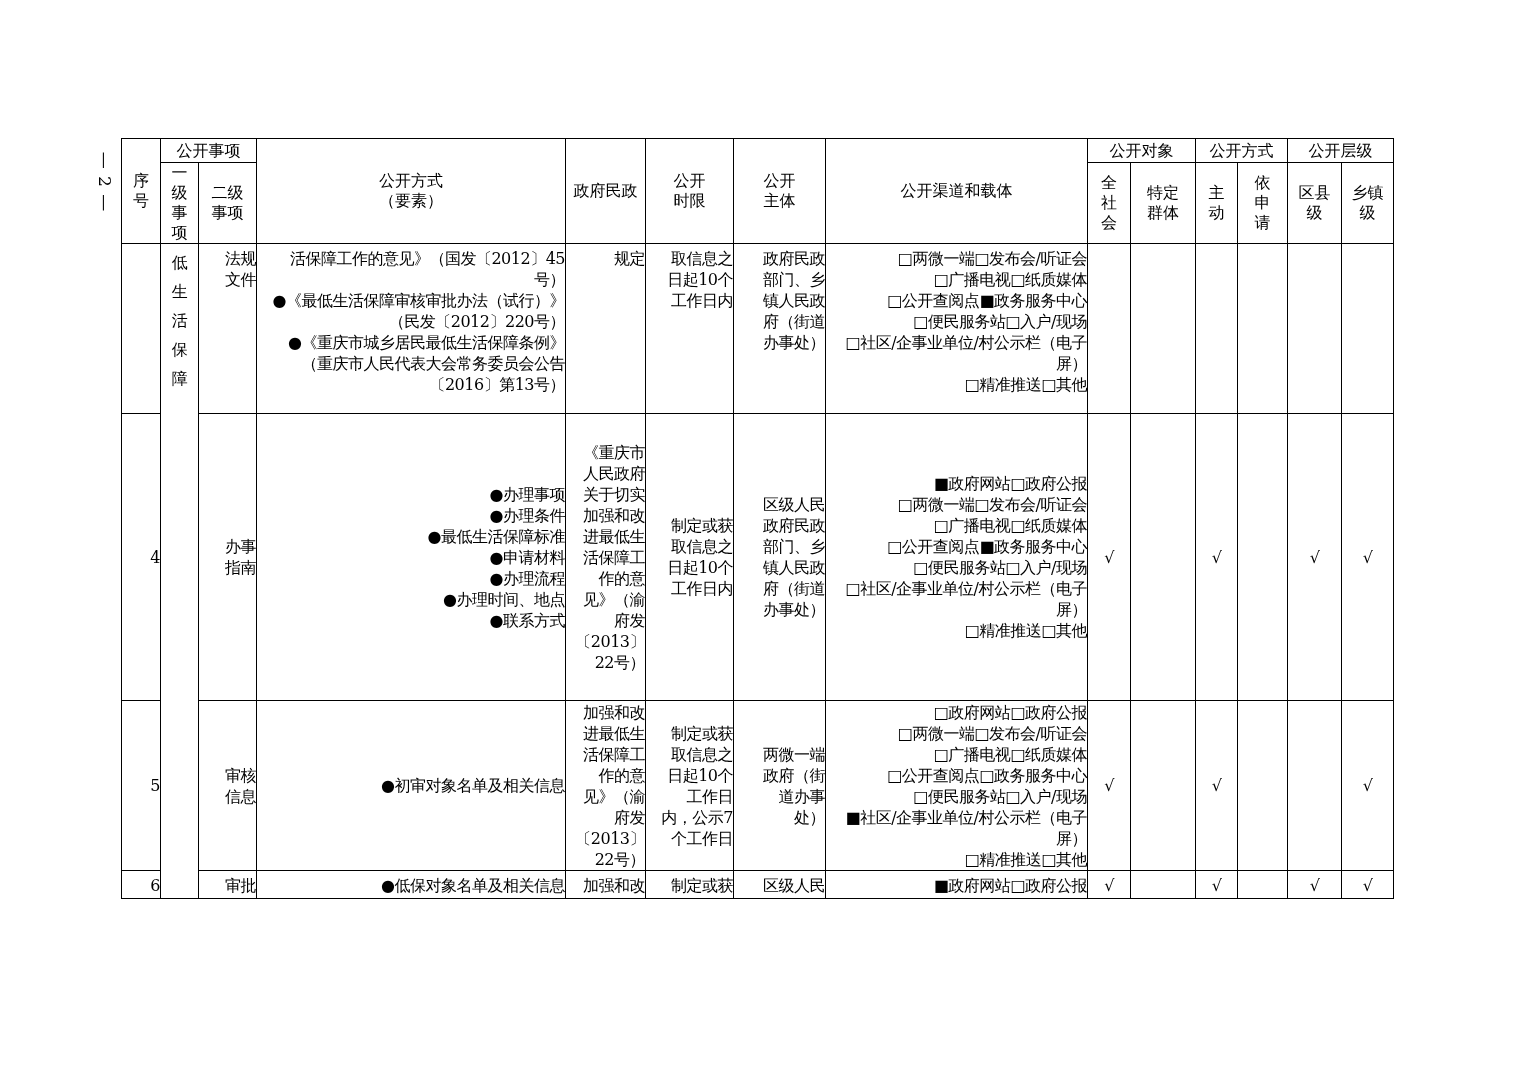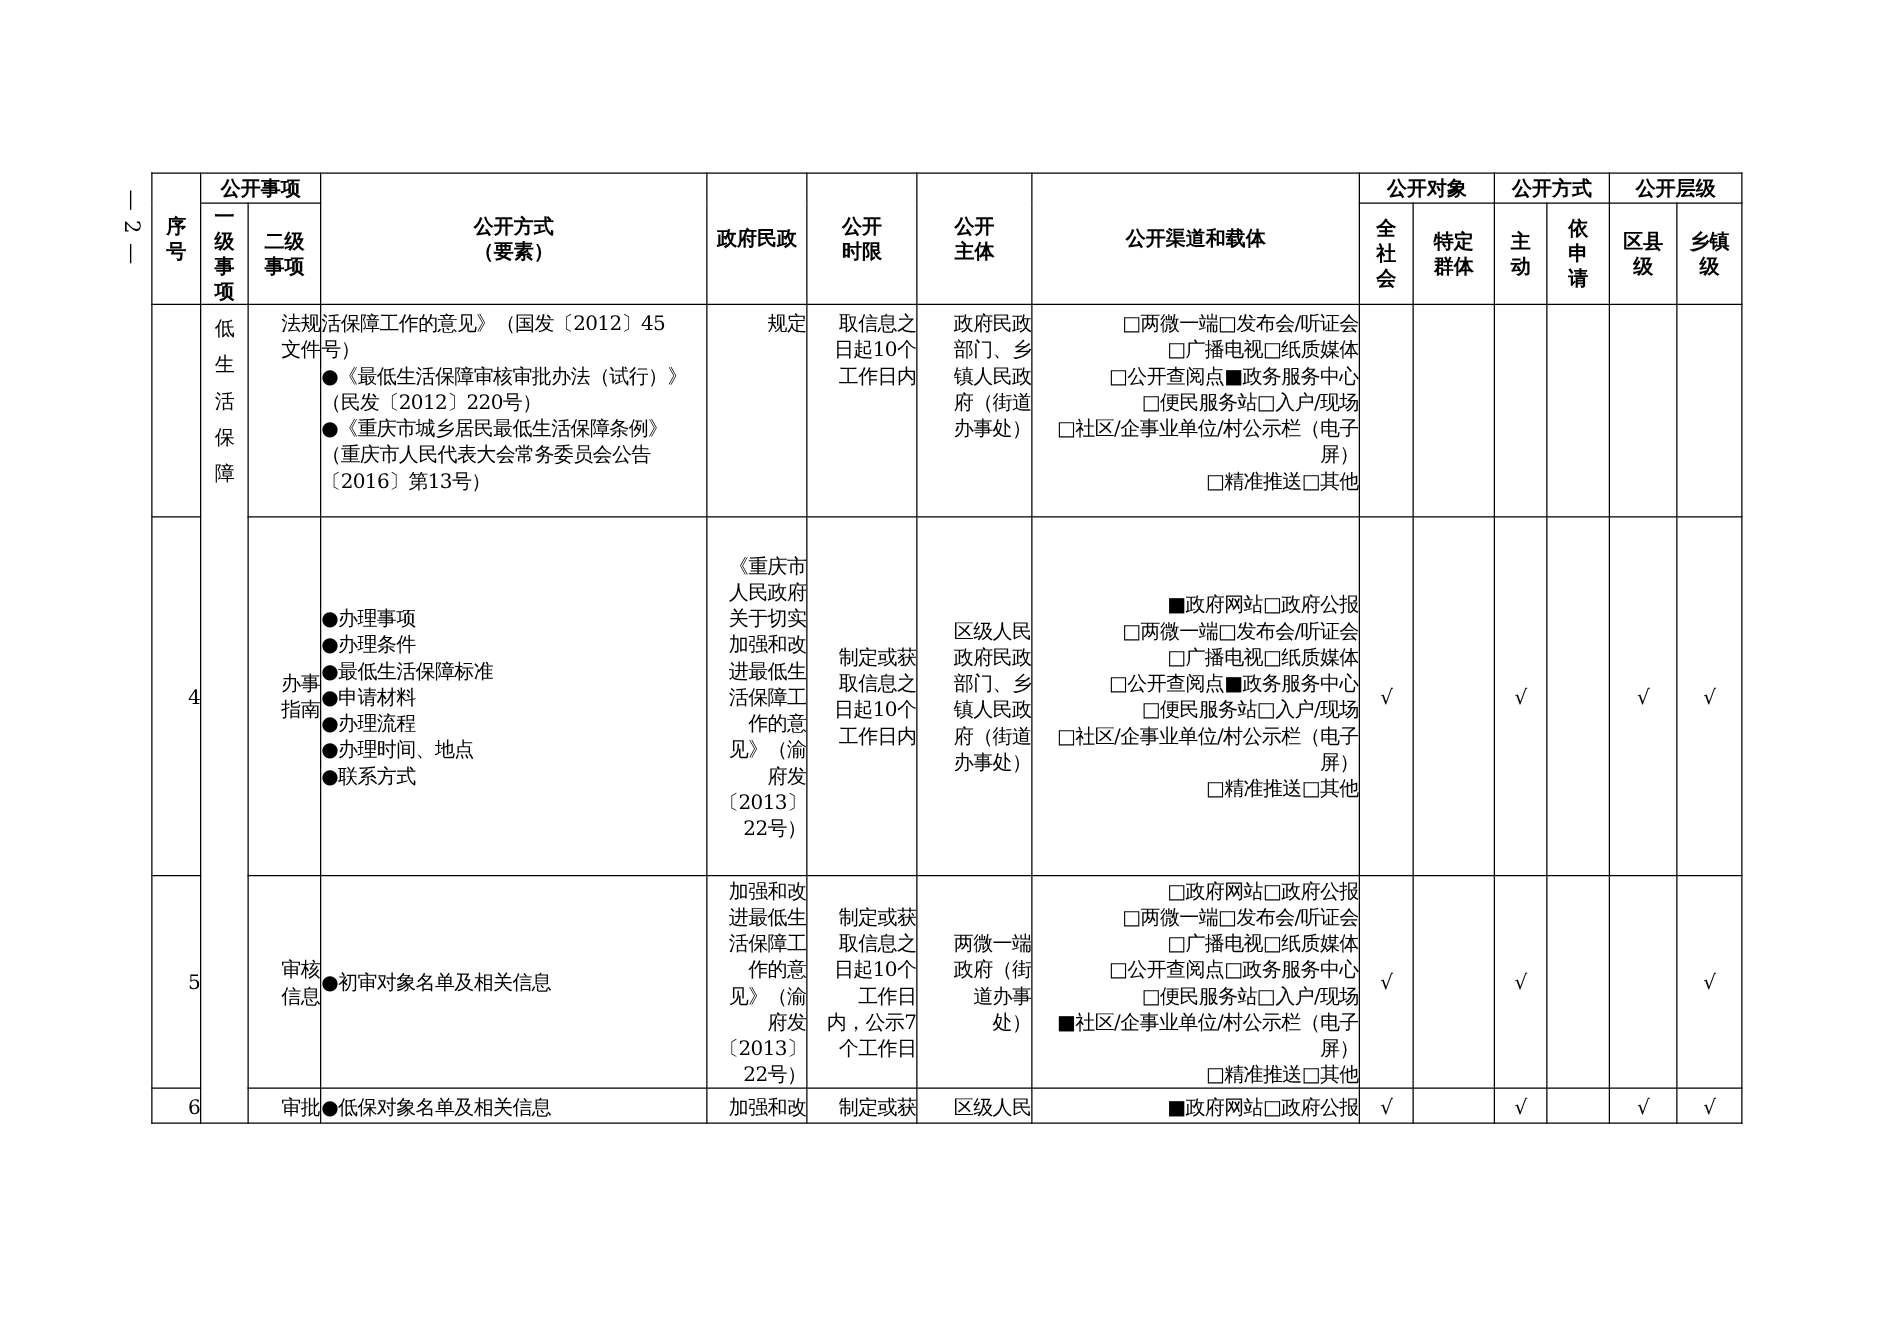--- a/index.html
+++ b/index.html
@@ -7,31 +7,31 @@
         font-family:"DejaVu Serif","Liberation Serif",serif;color:#000;}
   
   .pageno{position:absolute;left:68px;top:145px;width:74px;height:74px;
           display:flex;align-items:center;justify-content:center;}
   .pageno span{transform:rotate(90deg);white-space:nowrap;font-size:17px;letter-spacing:1px;}
   
   table.doc{position:absolute;left:121px;top:138px;width:1272px;border-collapse:collapse;
             table-layout:fixed;}
   table.doc th,table.doc td{border:1px solid #000;padding:0;overflow:hidden;
             font-weight:normal;vertical-align:middle;}
-  table.doc th{font-family:"DejaVu Sans","Liberation Sans",sans-serif;font-weight:bold;
+  table.doc th{font-family:"DejaVu Sans","Liberation Sans",sans-serif;font-weight:normal;
             font-size:16px;line-height:20px;text-align:center;white-space:pre-line;}
   tr.hrow1{height:24px;}
   tr.hrow2{height:81px;}
   tr.row-0{height:170px;}
   tr.row-1{height:287px;}
   tr.row-2{height:170px;}
   tr.row-3{height:28px;}
   td.bodycell{font-size:16px;line-height:21px;letter-spacing:-0.5px;white-space:pre-line;}
   td.center{text-align:right;}
-  td.leftpad{text-align:left;padding-left:7px;padding-right:3px;}
+  td.leftpad{text-align:right;padding-left:7px;padding-right:3px;}
   td.chan{text-align:right;padding-left:12px;padding-right:2px;}
   td.vtext{text-align:center;line-height:29px;}
   tr.toprow td{vertical-align:top;padding-top:4px;}
   td.vtop{vertical-align:top;padding-top:4px;}
   .chan-line{display:block;}
   .seg1{display:inline-block;min-width:112px;vertical-align:top;}
   td.checkcell{text-align:center;font-size:16px;}
 </style>
 </head>
 <body>

